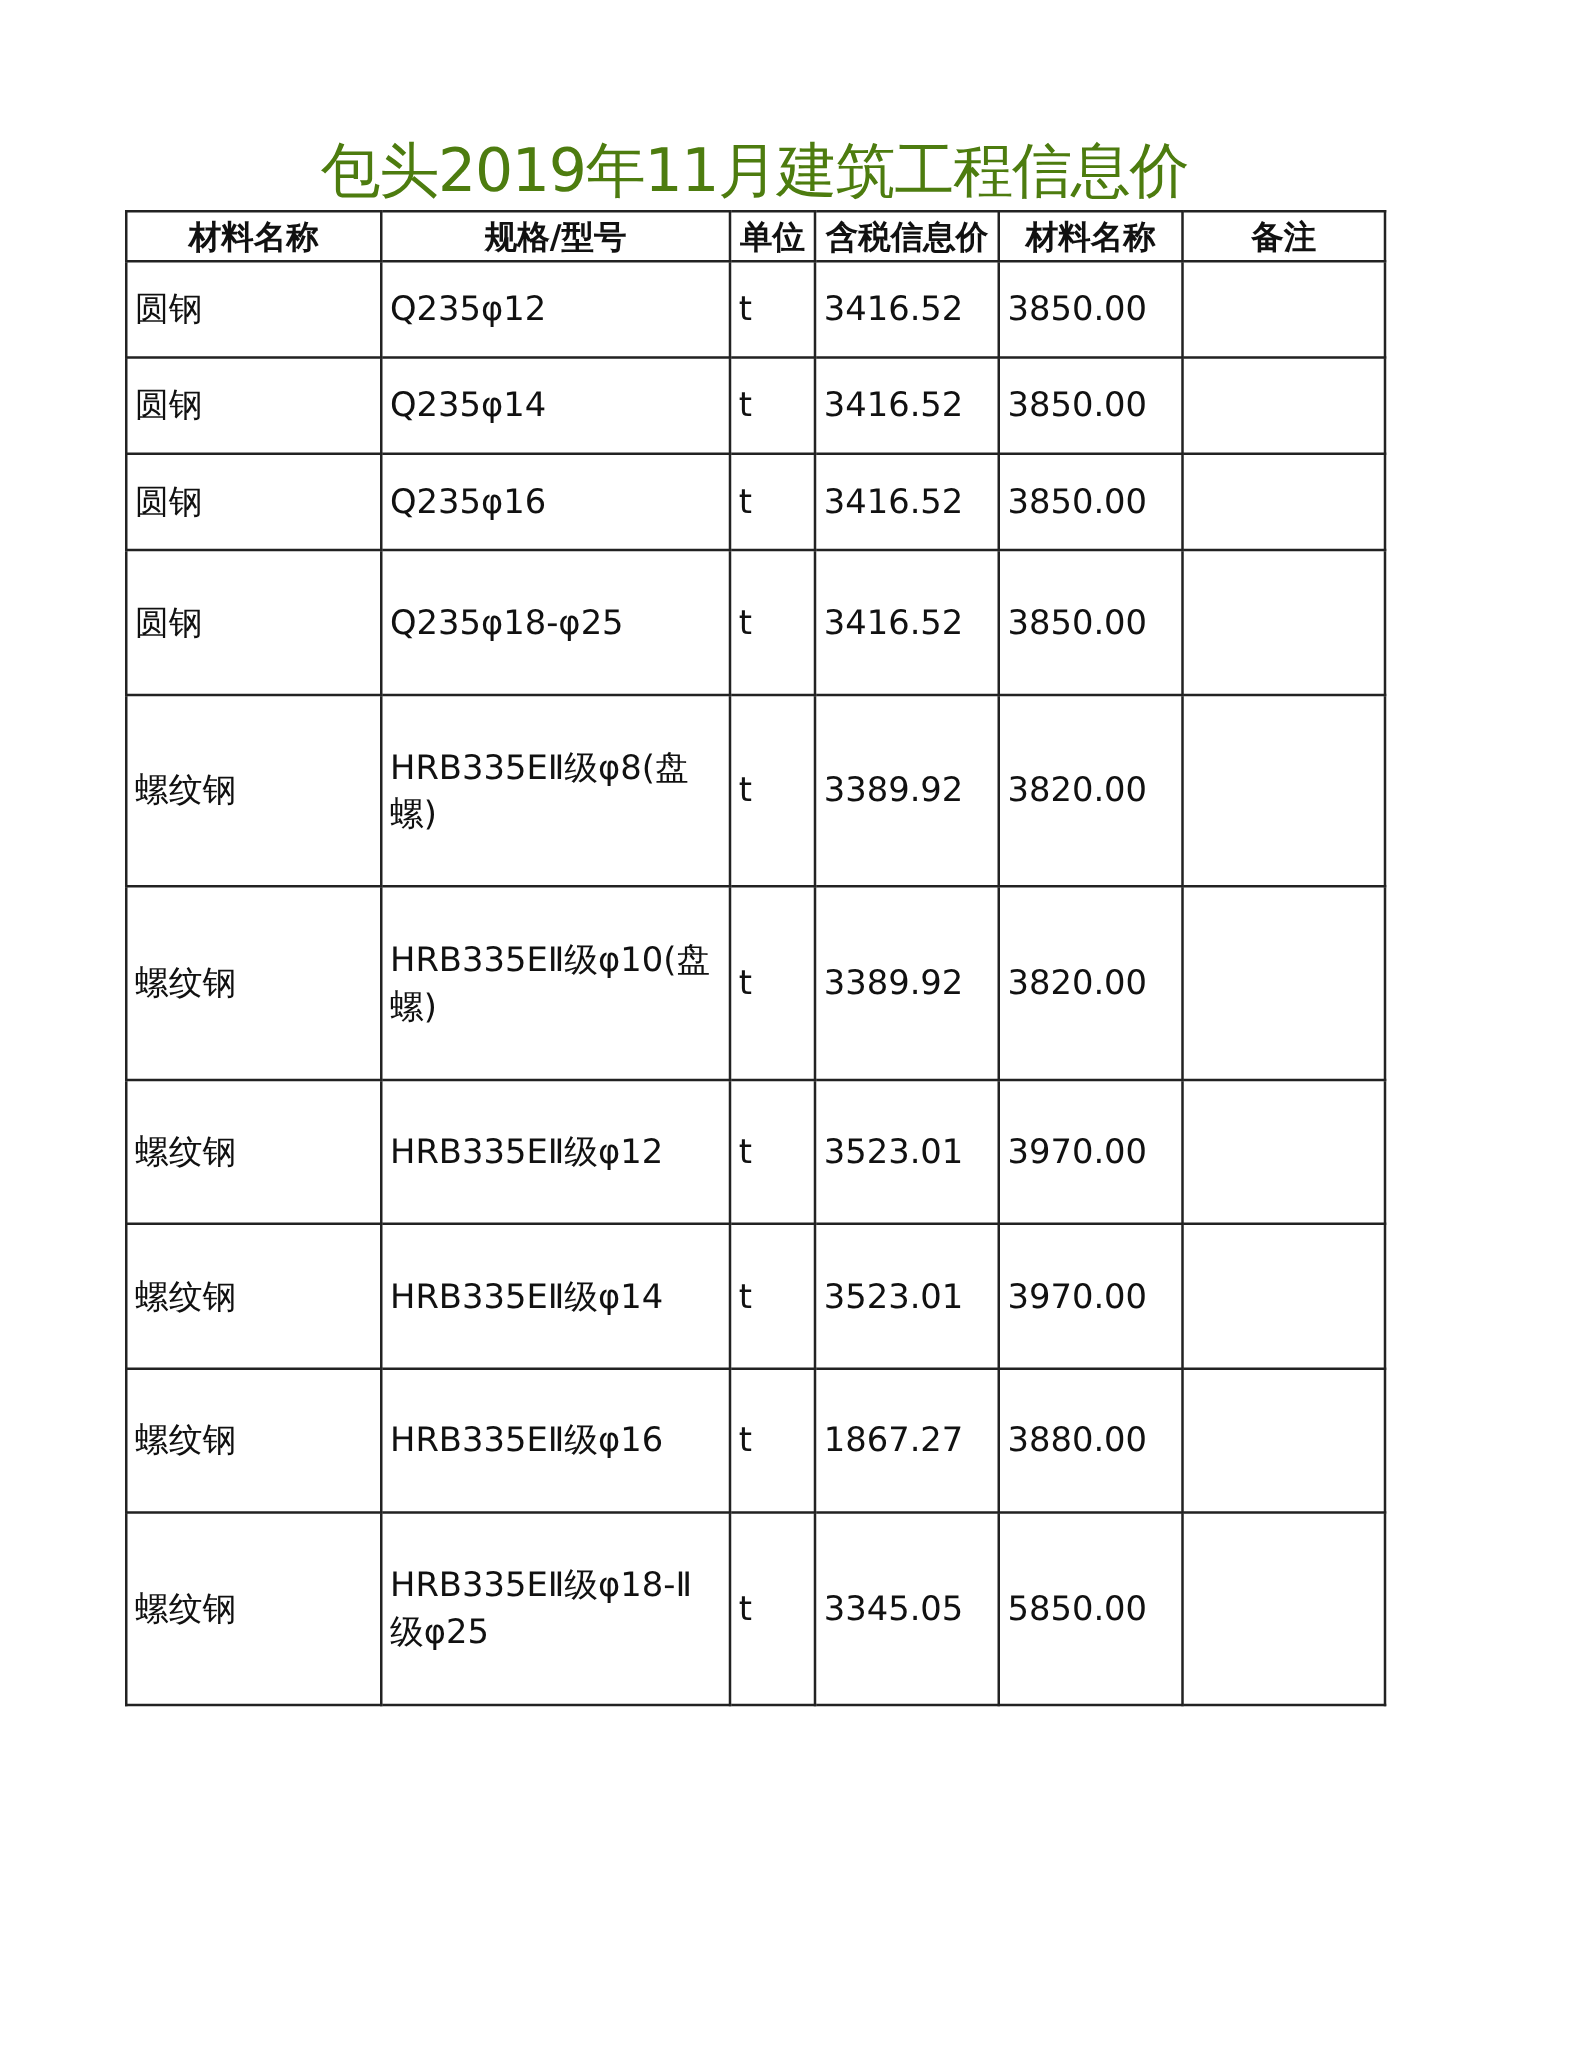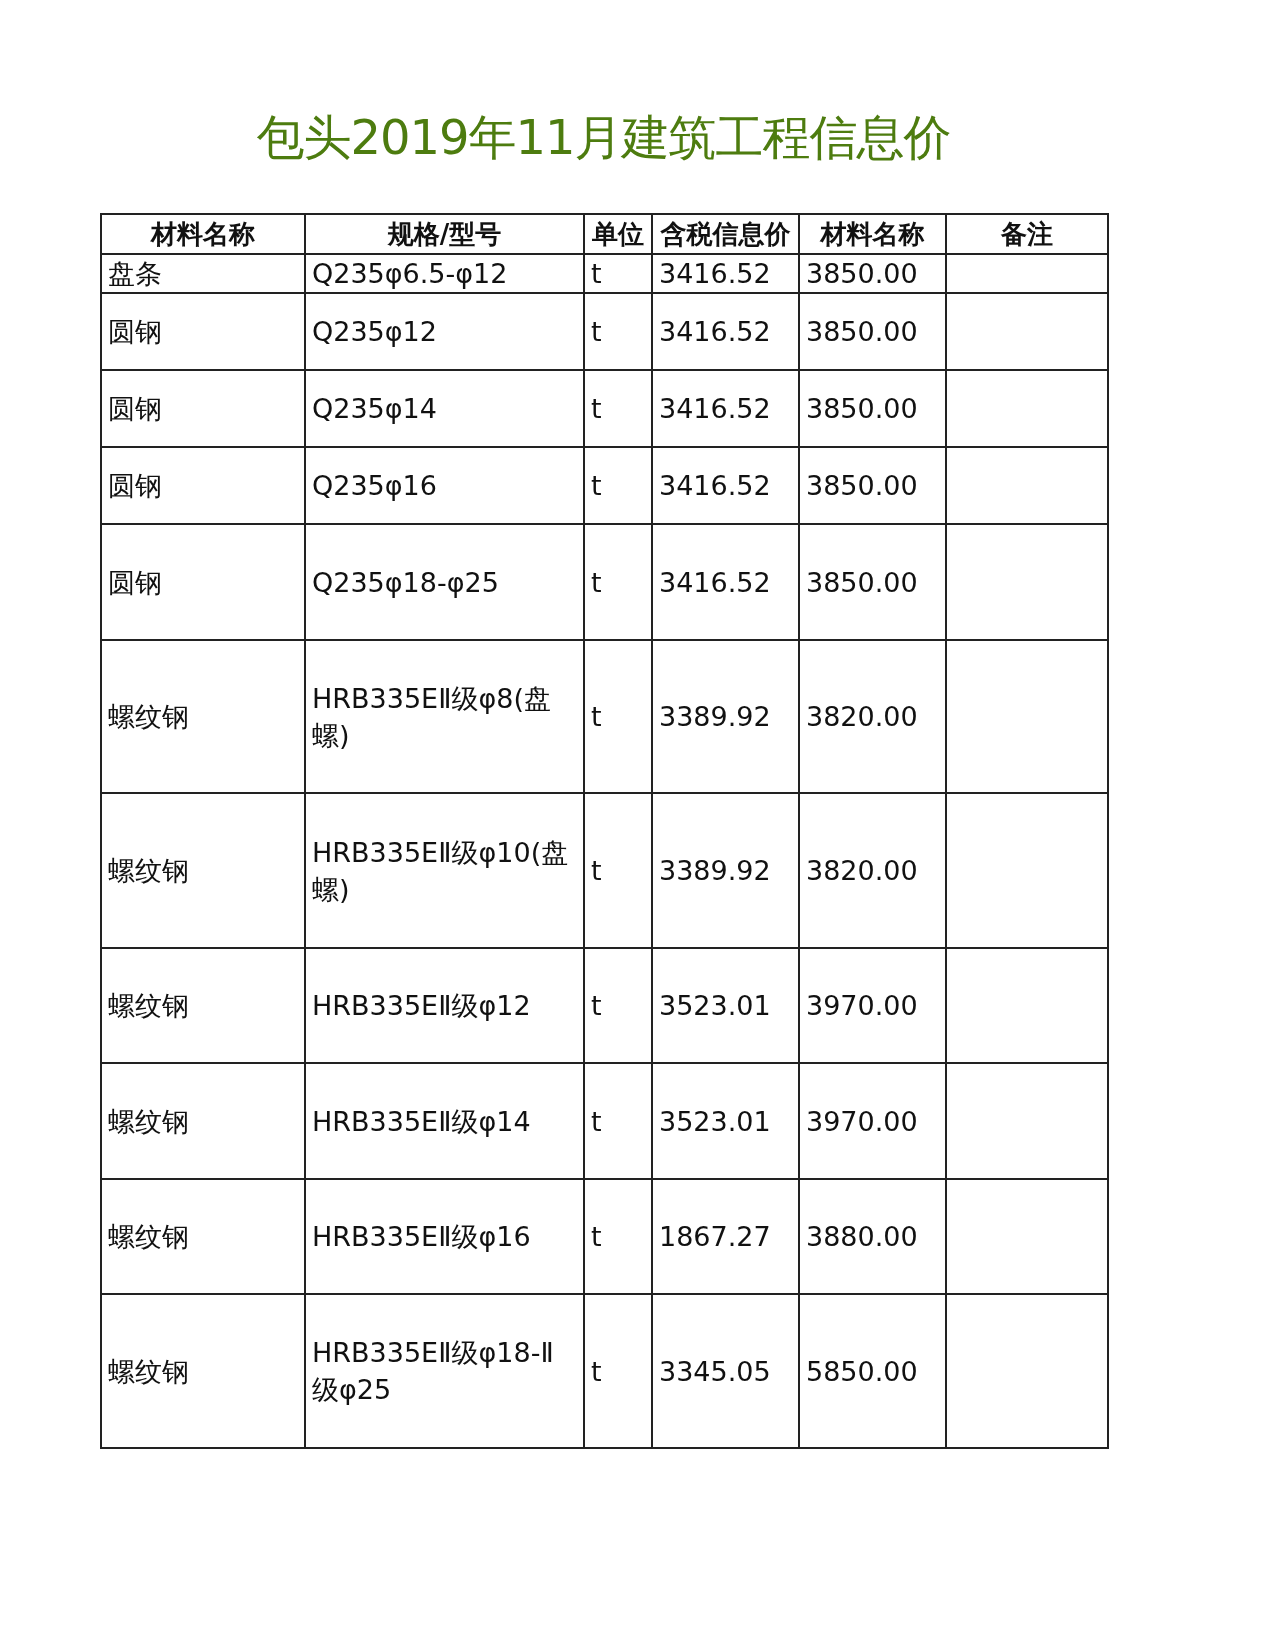--- a/index.html
+++ b/index.html
@@ -1,18 +1,18 @@
 <!DOCTYPE html>
 <html><head>
 <meta charset="utf-8">
 <style>
   html, body { margin:0; padding:0; background:#ffffff; }
   body { width:1275px; height:1650px; position:relative; font-family:"DejaVu Sans", "Liberation Sans", sans-serif; color:#111; overflow:hidden; }
   .title { position:absolute; left:100px; width:1007px; top:106px; height:62px; text-align:center; font-size:48px; line-height:62px; letter-spacing:-1px; color:#4d7c0f; }
-  table { position:absolute; left:100px; top:168px; border-collapse:collapse; table-layout:fixed;margin-top:45px; }
+  table { position:absolute; left:100px; top:168px; border-collapse:collapse; table-layout:fixed; }
   td, th { border:2px solid #222; padding:0 6px; font-size:27px; color:#111; vertical-align:middle; overflow:hidden; }
   th { font-weight:bold; text-align:center; font-size:26px; padding:0 2px; white-space:nowrap; }
   td { text-align:left; line-height:37px; }
   col.c1 { width:204px; } col.c2 { width:279px; } col.c3 { width:68px; }
   col.c4 { width:147px; } col.c5 { width:147px; } col.c6 { width:162px; }
 </style>
 </head>
 <body>
 
 <div class="title">包头2019年11月建筑工程信息价</div>
@@ -30,28 +30,20 @@
     <tr style="height:40px">
       <th>材料名称</th>
       <th>规格/型号</th>
       <th>单位</th>
       <th>含税信息价</th>
       <th>材料名称</th>
       <th>备注</th>
     </tr>
   </thead>
   <tbody id="tbody">
-      <tr style="height: 39px;">
-        <td>盘条</td>
-        <td>Q235φ6.5-φ12</td>
-        <td>t</td>
-        <td>3416.52</td>
-        <td>3850.00</td>
-        <td></td>
-      </tr>
       <tr style="height: 77px;">
         <td>圆钢</td>
         <td>Q235φ12</td>
         <td>t</td>
         <td>3416.52</td>
         <td>3850.00</td>
         <td></td>
       </tr>
       <tr style="height: 77px;">
         <td>圆钢</td>

